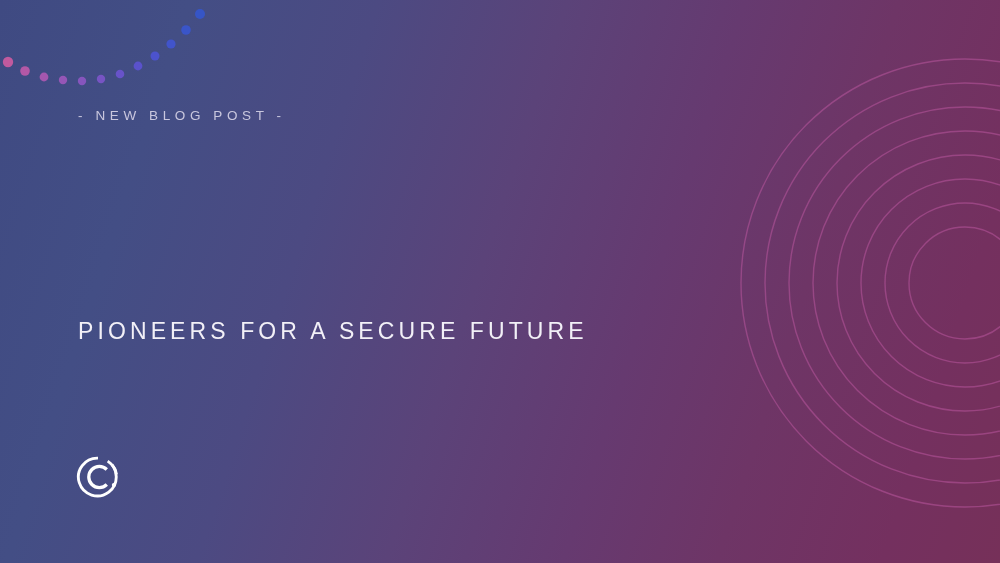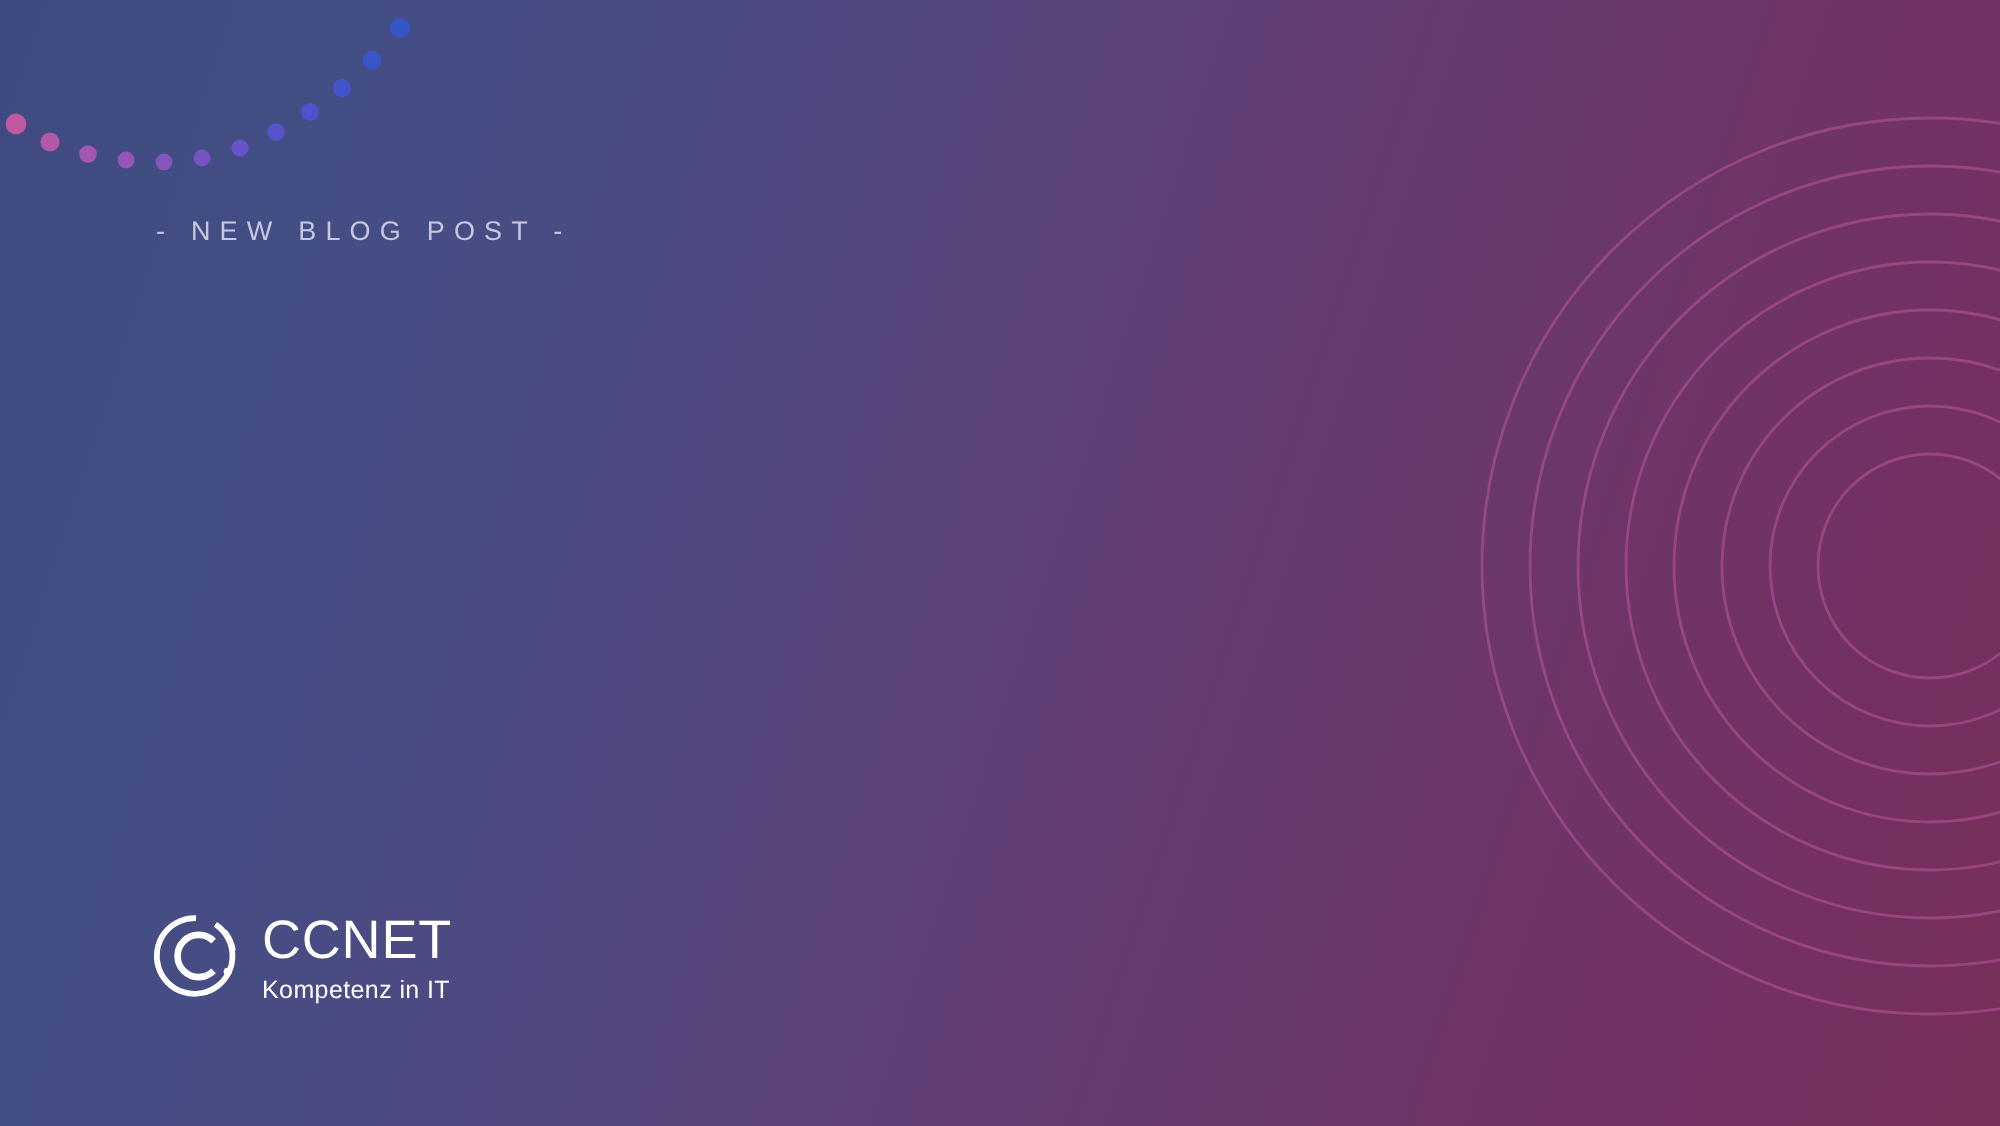--- a/index.html
+++ b/index.html
@@ -158,34 +158,31 @@
         <circle cx="186" cy="30" r="4.8" fill="#3a55c8"></circle>
         <circle cx="200" cy="14" r="5" fill="#3655c6"></circle>
       </g>
   </svg>
 
   <div class="content">
 
     <div class="eyebrow">- NEW BLOG POST -</div>
 
 
+    <div class="subheadline">PIONEERS FOR A SECURE FUTURE</div>
   </div>
 
   <div class="logo">
 
     <svg class="logo-mark" viewBox="0 0 100 100" xmlns="http://www.w3.org/2000/svg" aria-hidden="true">
 
       <path d="M 72 14 A 43 43 0 1 1 50 7" fill="none" stroke="#ffffff" stroke-width="6.5" stroke-linecap="butt"></path>
 
       <path d="M 82 22 A 43 43 0 0 1 92 44" fill="none" stroke="#ffffff" stroke-width="6.5" stroke-linecap="butt"></path>
 
       <circle cx="86" cy="68" r="4.6" fill="#ffffff"></circle>
 
       <path d="M 70 33 A 24 24 0 1 0 70 67" fill="none" stroke="#ffffff" stroke-width="7.5" stroke-linecap="butt"></path>
     </svg>
 
-    <div class="logo-text">
-      <span class="logo-word">CCNET</span>
-      <span class="logo-tagline">Kompetenz in IT</span>
-    </div>
   </div>
 
 </div>
 
 </body></html>

